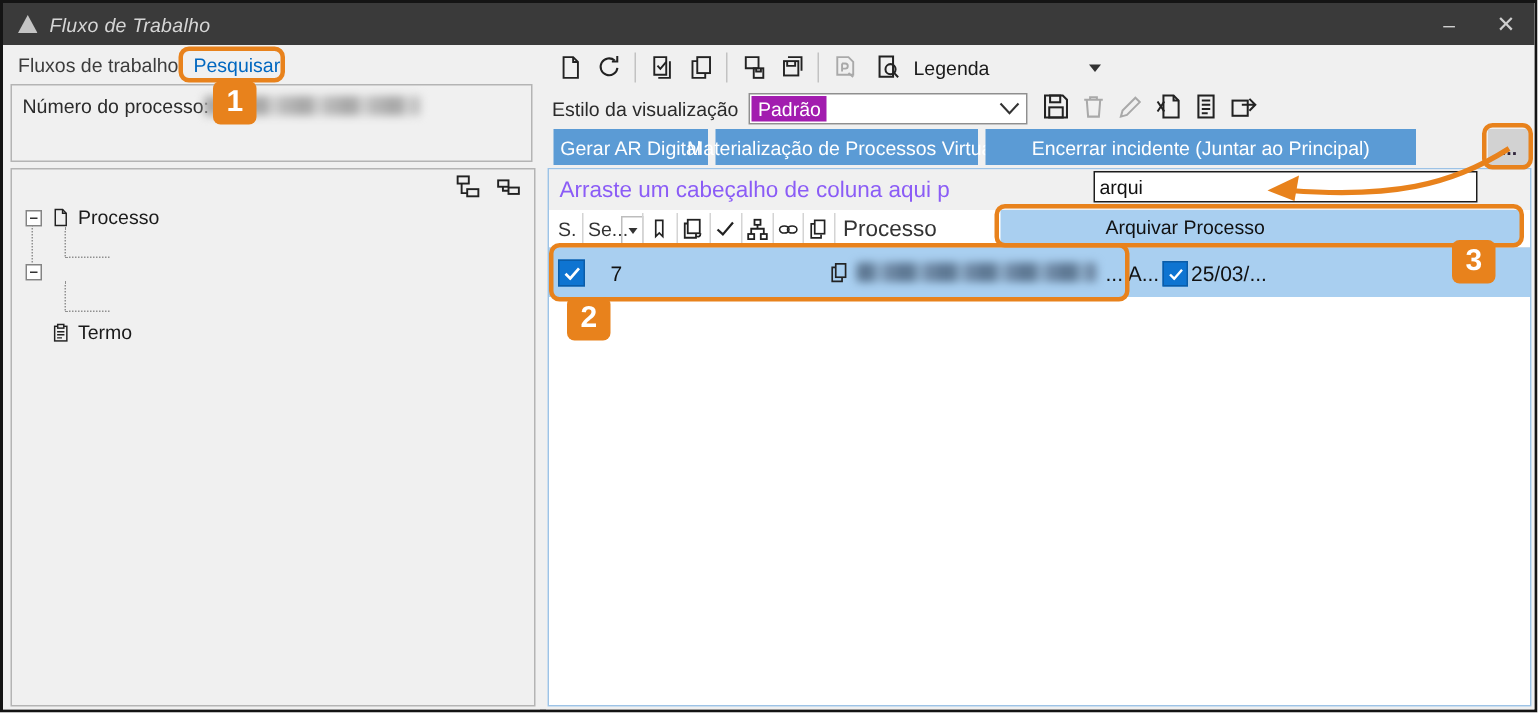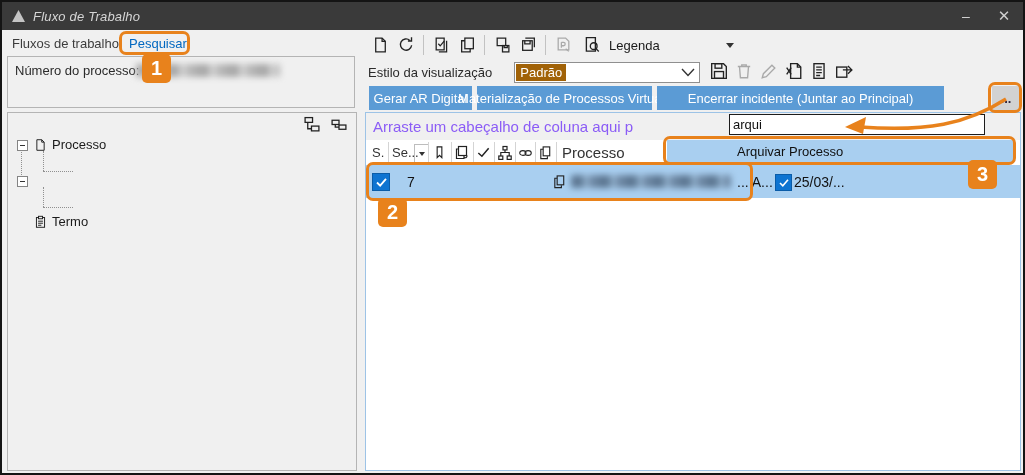--- a/index.html
+++ b/index.html
@@ -42,24 +42,24 @@
   .doth{position:absolute;height:0;border-top:1px dotted #909090;}
   
   .right-panel{position:absolute;left:362px;top:28px;width:659px;height:443px;background:#f0f0f0;}
   .tb-icon{display:inline-flex;align-items:center;justify-content:center;width:24px;height:24px;}
   .tb-sep{width:1px;height:20px;background:#c2c2c2;margin:0 3px;}
   .toolbar{position:absolute;left:4px;top:2px;height:26px;display:flex;align-items:center;gap:2px;}
   .legend-btn{display:flex;align-items:center;gap:8px;padding:0 6px;height:24px;}
   .legend-arrow{margin-left:58px;width:0;height:0;border-left:4px solid transparent;
     border-right:4px solid transparent;border-top:5px solid #333;}
   .stylebar{position:absolute;left:4px;top:29px;height:26px;display:flex;align-items:center;}
-  .style-label{color:#2b2b2b;margin-right:22px;}
+  .style-label{color:#2b2b2b;margin-right:7px;}
   .combo{position:relative;width:186px;height:21px;background:#fff;border:1px solid #8f8f8f;
     display:flex;align-items:center;box-sizing:border-box;}
-  .combo .sel{background:#a16207;color:#fff;padding:1px 4px;margin-left:1px;font-size:13px;}
+  .combo .sel{background:#a21caf;color:#fff;padding:1px 4px;margin-left:1px;font-size:13px;}
   .combo .chev{position:absolute;right:4px;top:5px;}
   .style-icons{display:flex;align-items:center;gap:7px;margin-left:10px;}
   .actionbar{position:absolute;left:0px;top:55px;height:26px;width:659px;}
   .act-btn{position:absolute;top:1px;height:24px;background:#5b9bd5;color:#fff;
     display:flex;align-items:center;justify-content:center;font-size:13px;padding:0 10px;
     box-sizing:border-box;white-space:nowrap;}
   .more-btn{position:absolute;top:1px;left:628px;width:28px;height:24px;background:#d2d2d2;
     color:#30243a;display:flex;align-items:center;justify-content:center;font-weight:bold;}
   .grid{position:absolute;left:1px;top:82px;width:656px;height:359px;background:#fff;
     border:1px solid #9dc3e6;box-sizing:border-box;}

